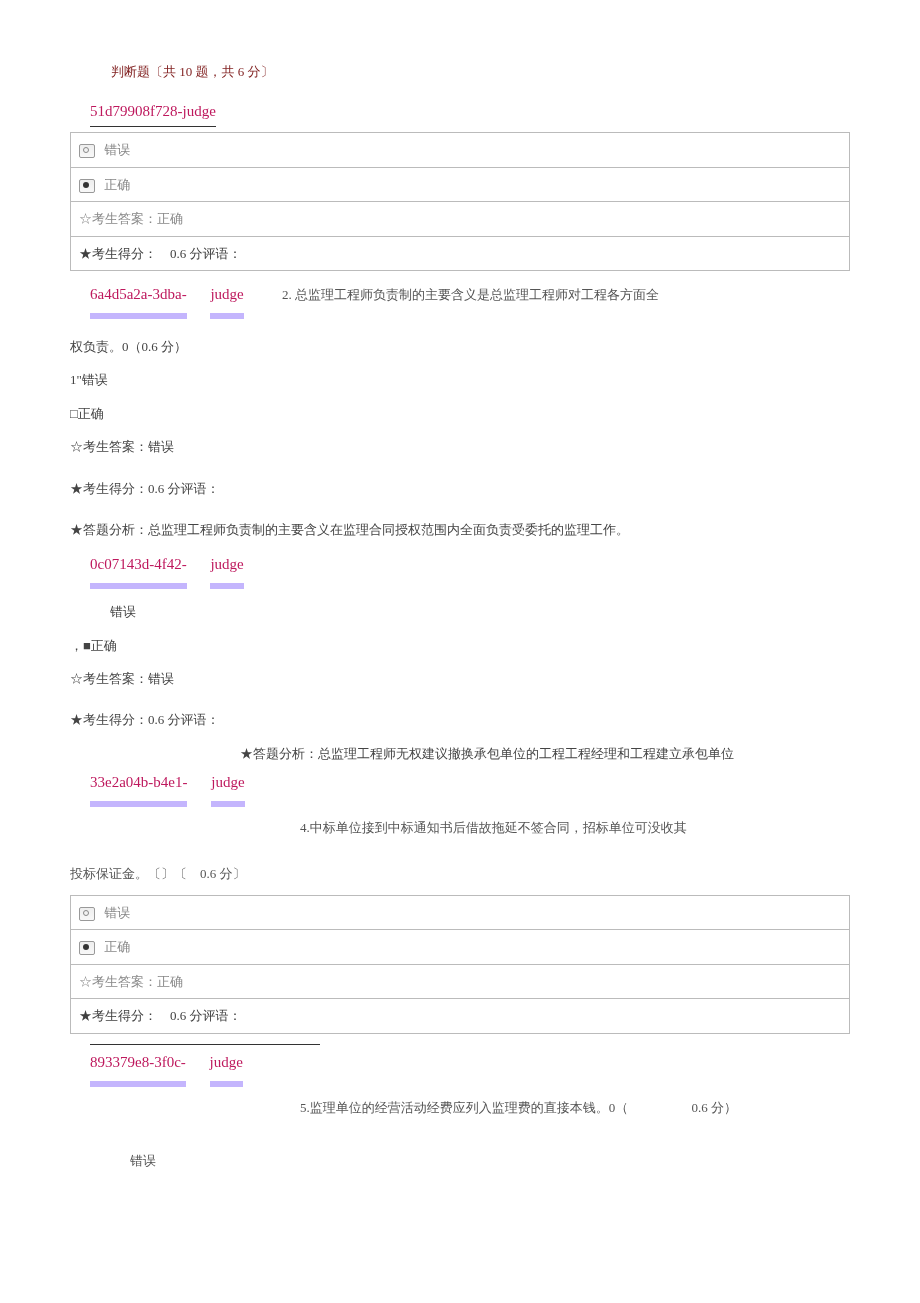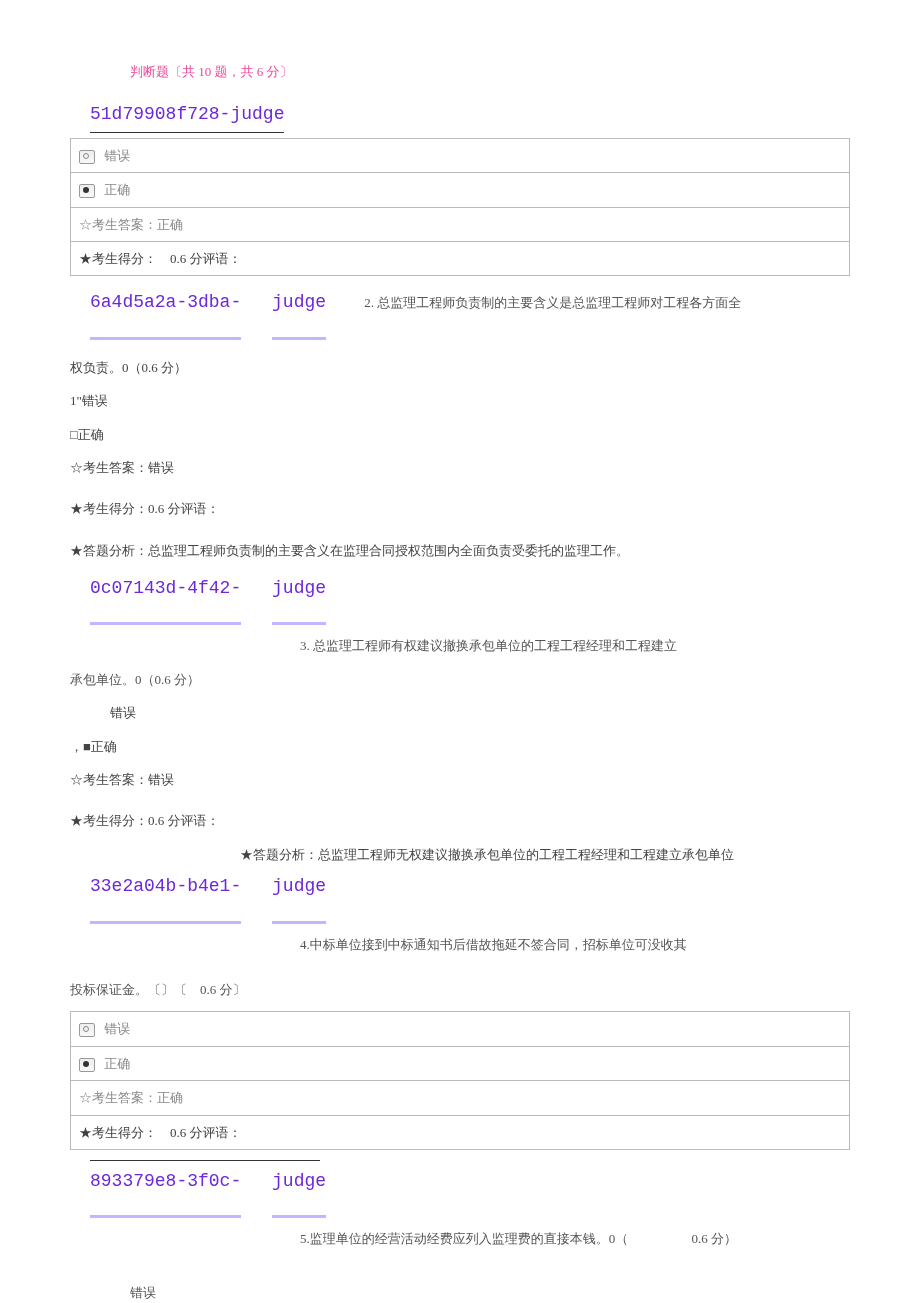--- a/index.html
+++ b/index.html
@@ -6,41 +6,41 @@
       font-family: "SimSun", "宋体", serif;
       font-size: 13px;
       color: #333;
       background: #fff;
       margin: 0;
       padding: 60px 70px 40px 70px;
       width: 780px;
       line-height: 1.8;
     }
     .section-heading {
-      margin-left: 60px;
+      margin-left: 41px;
       margin-bottom: 15px;
-      color: #ec4899;
+      color: #7f1d1d;
     }
     .qid {
-      font-family: Liberation Mono, monospace;
-      font-size: 18px;
-      color: #6d28d9;
+      font-family: Liberation Serif, serif;
+      font-size: 15px;
+      color: #be185d;
       margin-left: 20px;
       border-bottom: 1px solid #333;
       display: inline-block;
       padding-bottom: 1px;
     }
     .qid.split {
       border-bottom: none;
     }
     .qid.split .part {
-      border-bottom: 3px solid #c4b5fd;
+      border-bottom: 6px solid #c4b5fd;
       display: inline-block;
       margin-right: 20px;
-      padding-bottom: 18px;
+      padding-bottom: 5px;
     }
     .question-text {
       color: #555;
       margin-top: 8px;
       margin-bottom: 10px;
     }
     .question-text .lead {
       margin-left: 230px;
       display: block;
     }
@@ -164,24 +164,20 @@
   <div class="plain-line">☆考生答案：错误</div>
   <div class="plain-line" style="margin-top:18px;">★考生得分：0.6 分评语：</div>
   <div class="plain-line" style="margin-top:18px;">★答题分析：总监理工程师负责制的主要含义在监理合同授权范围内全面负责受委托的监理工作。</div>
 </div>
 
 <div>
   <div class="qid split">
     <span class="part">0c07143d-4f42-</span>
     <span class="part">judge</span>
   </div>
-  <div class="question-text">
-    <span class="lead">3. 总监理工程师有权建议撤换承包单位的工程工程经理和工程建立</span>
-    <span class="cont">承包单位。0（0.6 分）</span>
-  </div>
   <div class="plain-line" style="margin-left:40px;">错误</div>
   <div class="plain-line">，■正确</div>
   <div class="plain-line">☆考生答案：错误</div>
   <div class="plain-line" style="margin-top:18px;">★考生得分：0.6 分评语：</div>
   <div class="analysis">★答题分析：总监理工程师无权建议撤换承包单位的工程工程经理和工程建立承包单位</div>
 </div>
 
 <div>
   <div class="qid split">
     <span class="part">33e2a04b-b4e1-</span>

